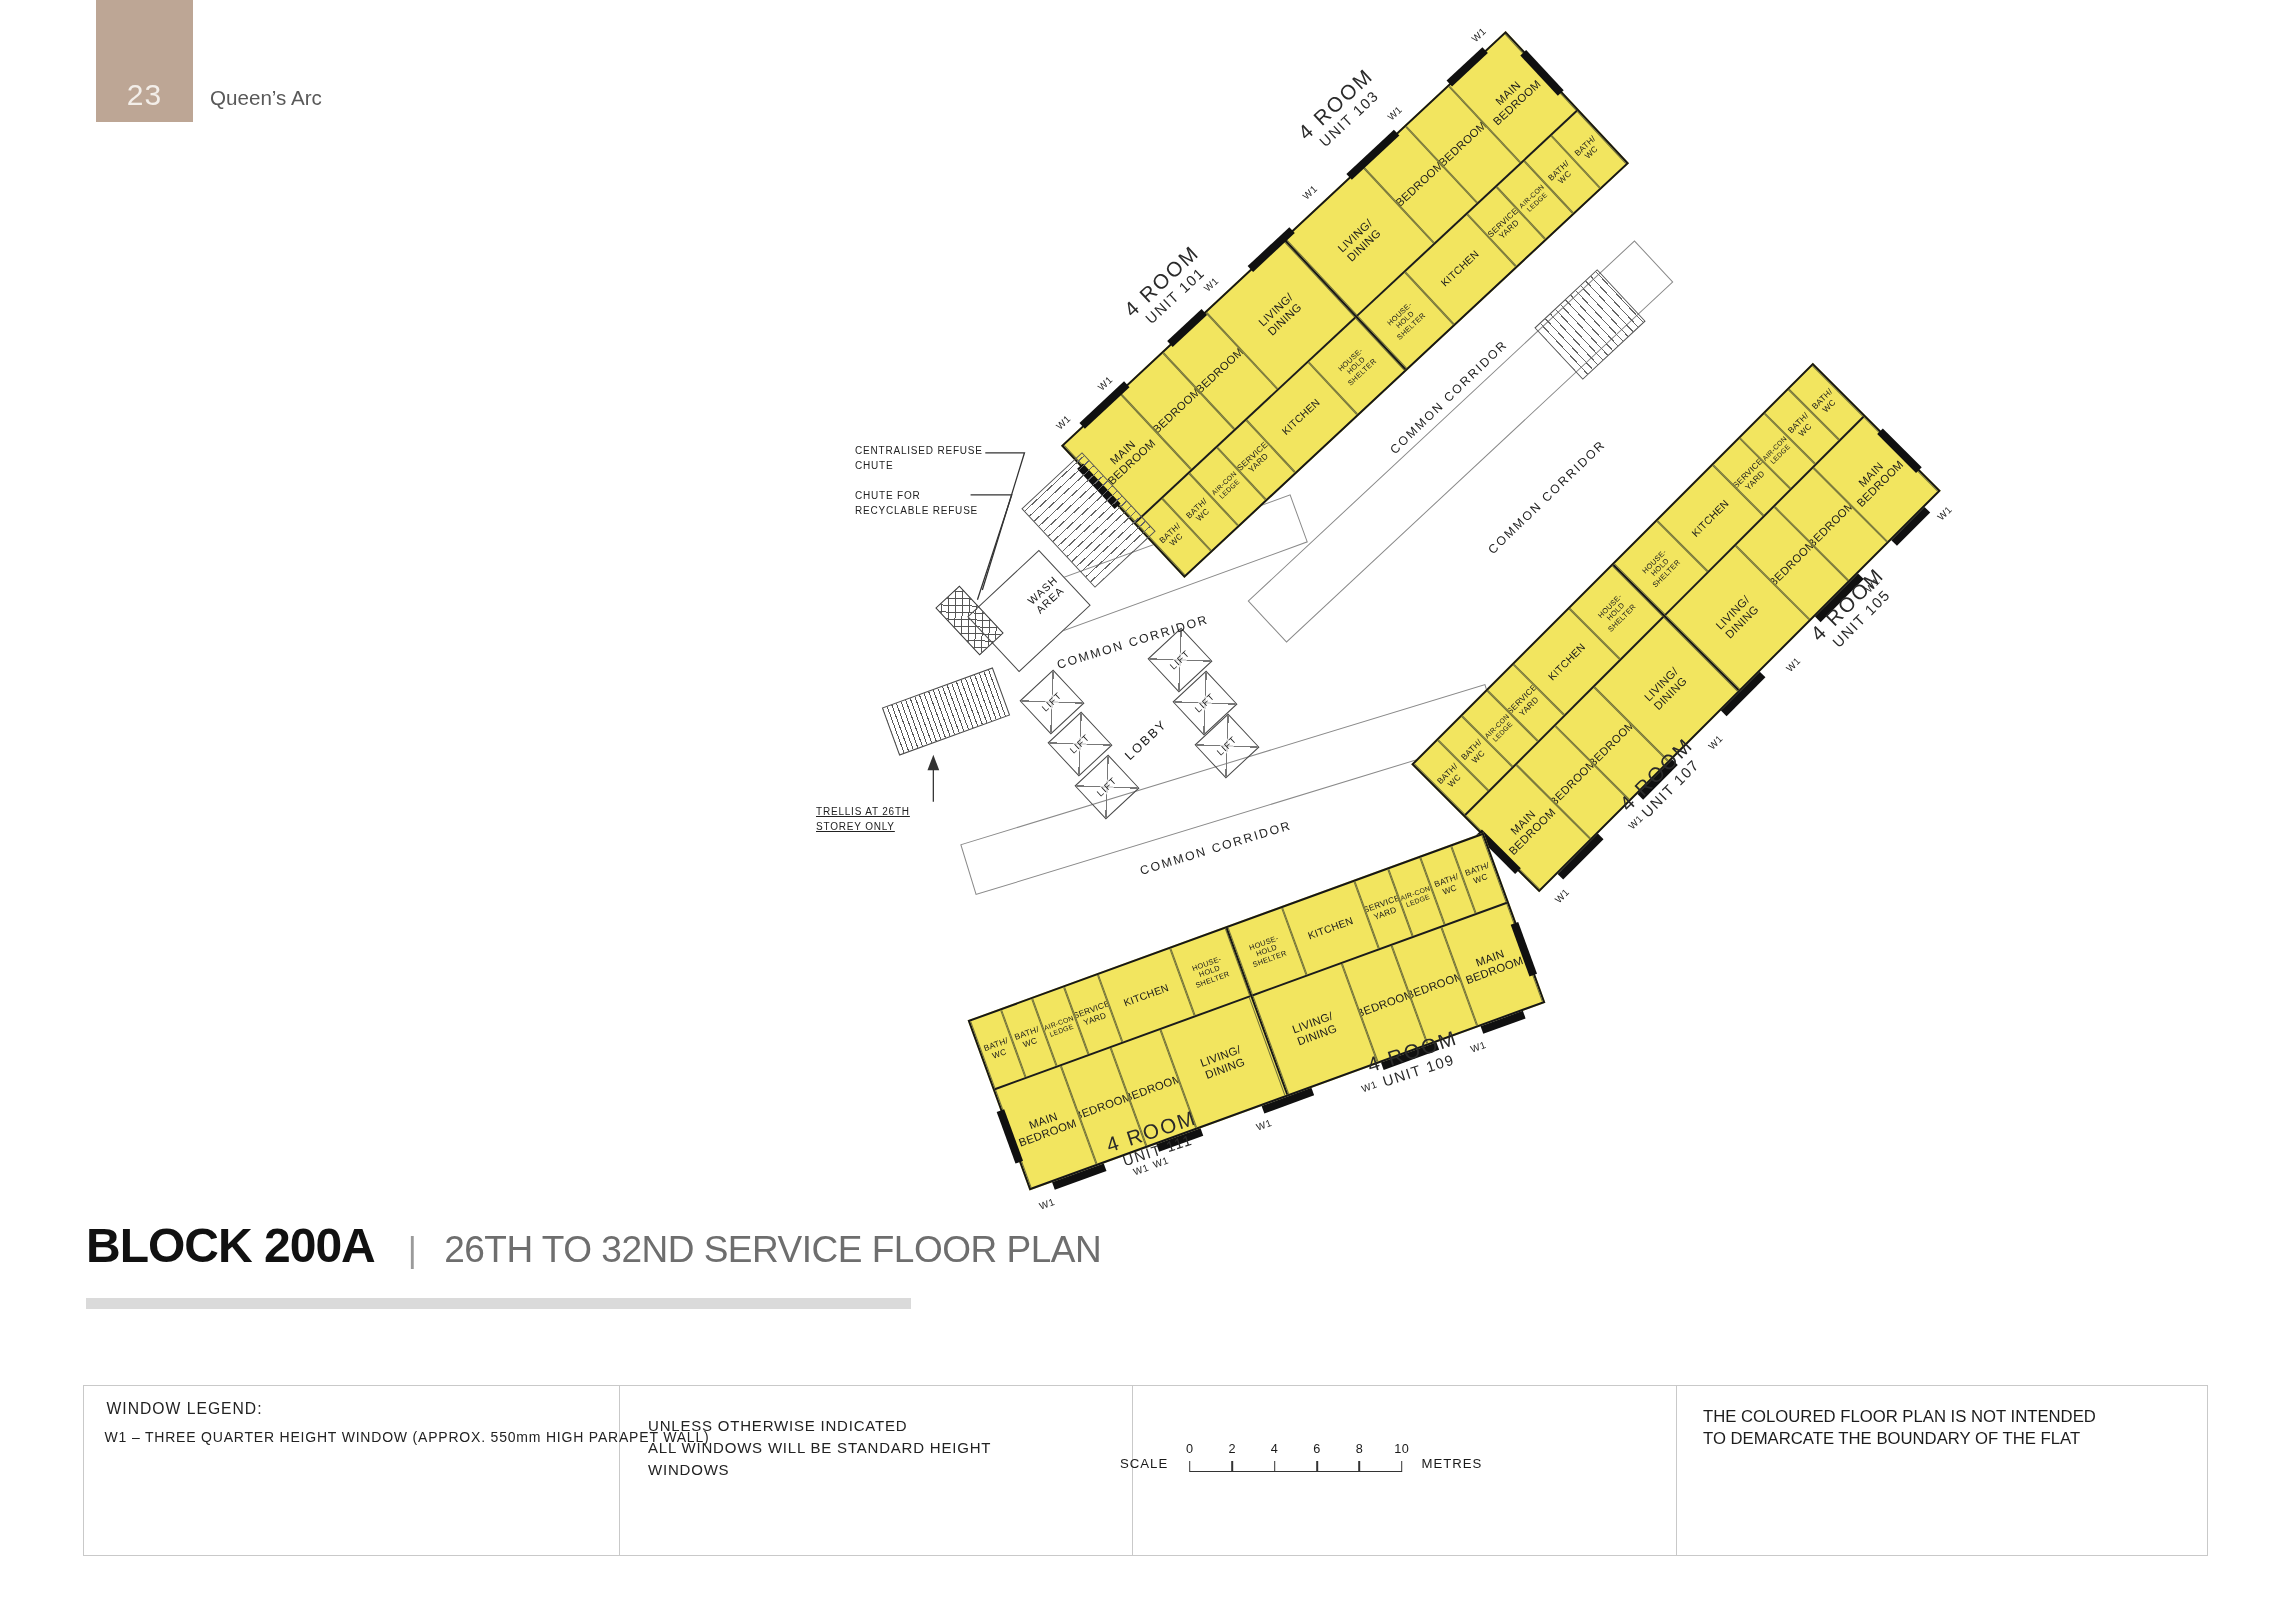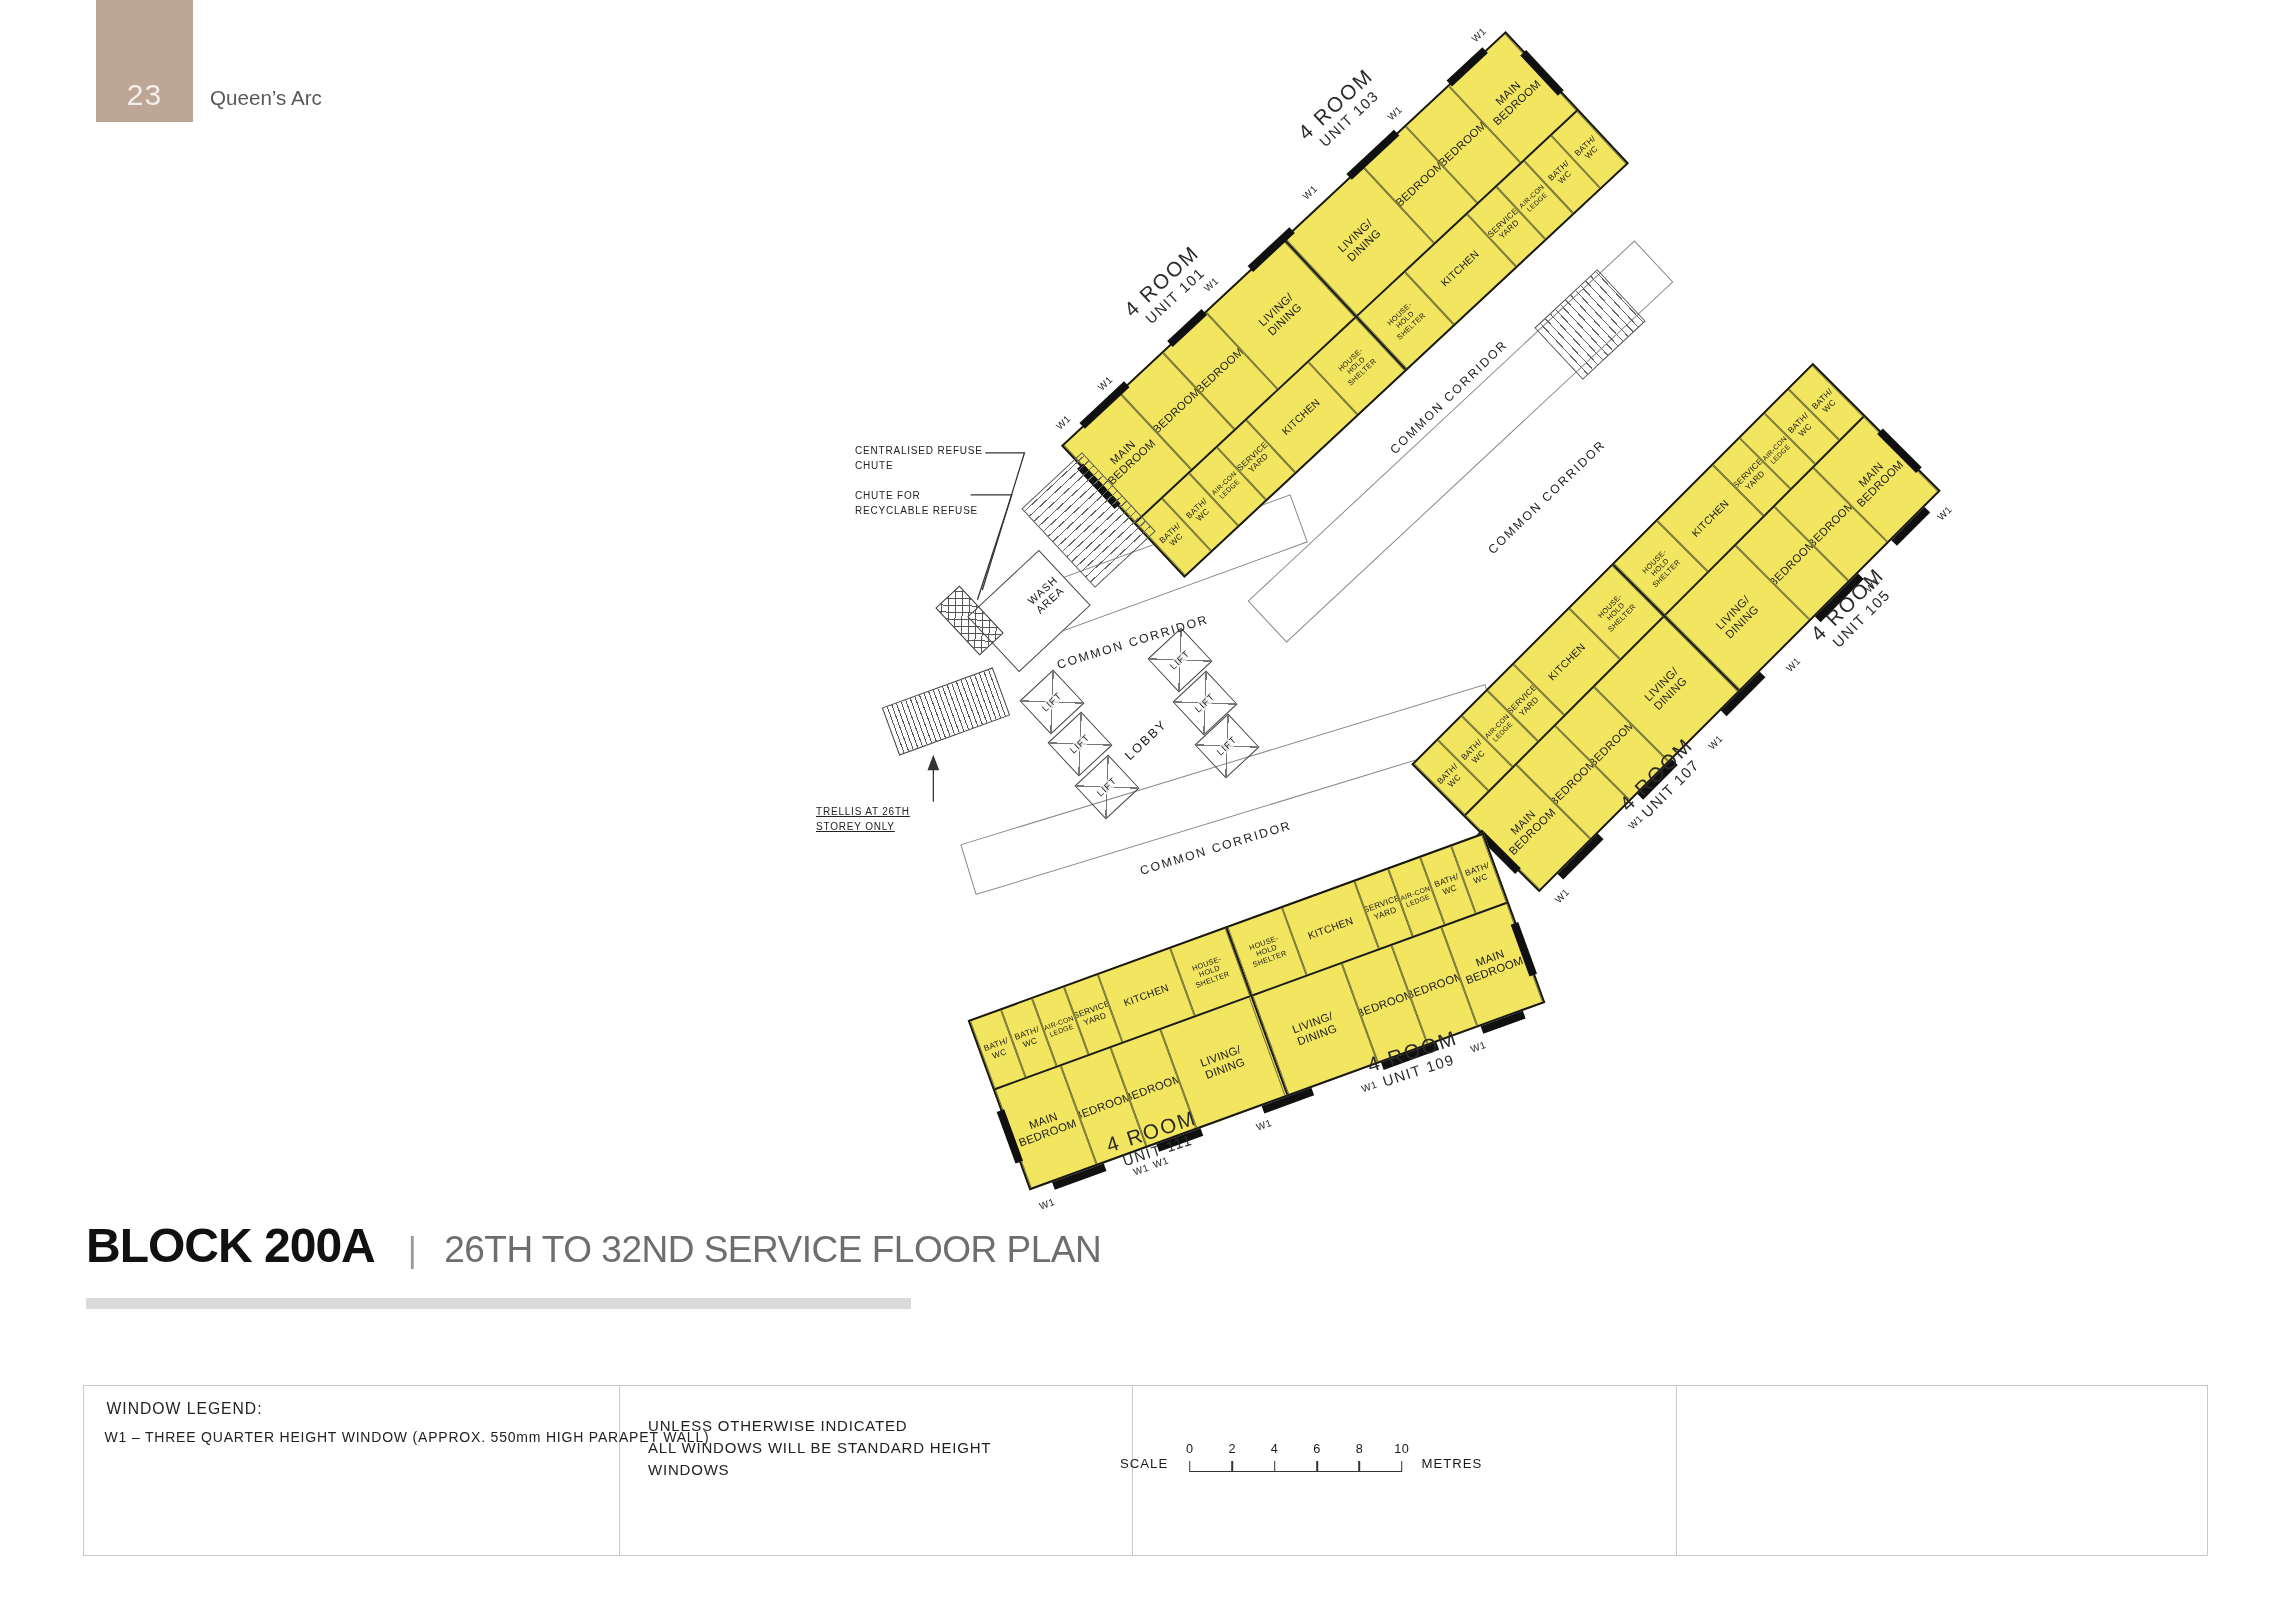--- a/index.html
+++ b/index.html
@@ -506,20 +506,22 @@
 
   <div class="legend-box">
     <div class="legend-div" style="left:535px;"></div>
     <div class="legend-div" style="left:1048px;"></div>
     <div class="legend-div" style="left:1592px;"></div>
     <div class="wl-title cad">WINDOW LEGEND:</div>
     <div class="wl-item cad">W1  –  THREE QUARTER HEIGHT WINDOW (APPROX. 550mm HIGH PARAPET WALL)</div>
     <div class="wn-lines cad pre">UNLESS OTHERWISE INDICATED
 ALL WINDOWS WILL BE STANDARD HEIGHT
 WINDOWS</div>
+    <div class="bd-note pre">THE COLOURED FLOOR PLAN IS NOT INTENDED
+TO DEMARCATE THE BOUNDARY OF THE FLAT</div>
   </div>
   <div class="scale-group cad">
     <span class="scale-label">SCALE</span>
     <div class="scale-bar">
       <div class="scale-line"></div>
       <div class="tick" style="left:0%;"></div>
       <div class="tick" style="left:20%;"></div>
       <div class="tick" style="left:40%;"></div>
       <div class="tick" style="left:60%;"></div>
       <div class="tick" style="left:80%;"></div>

